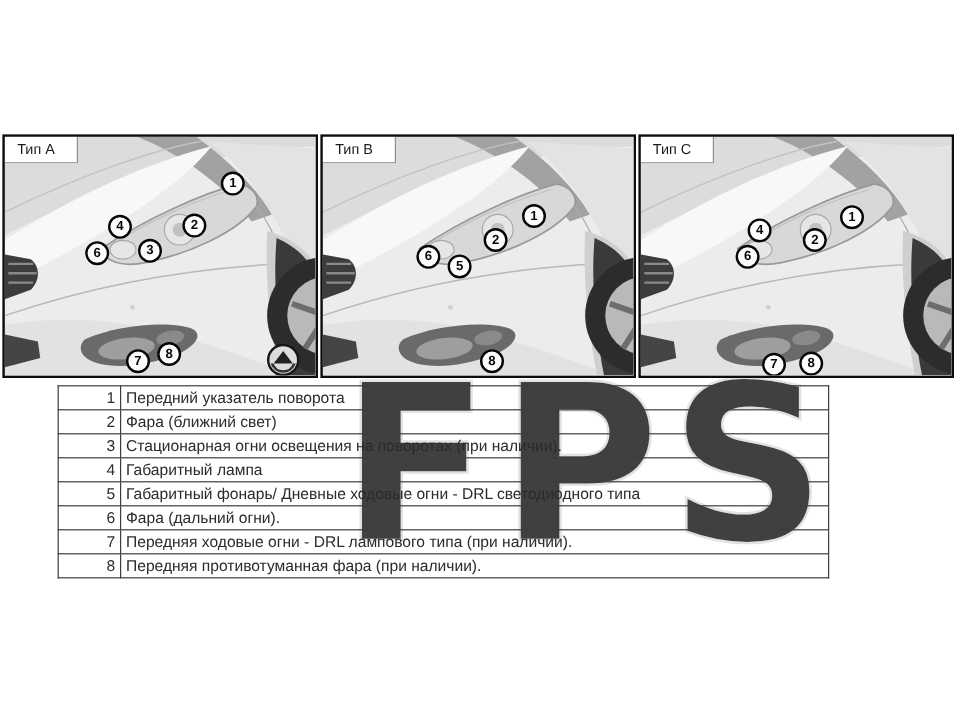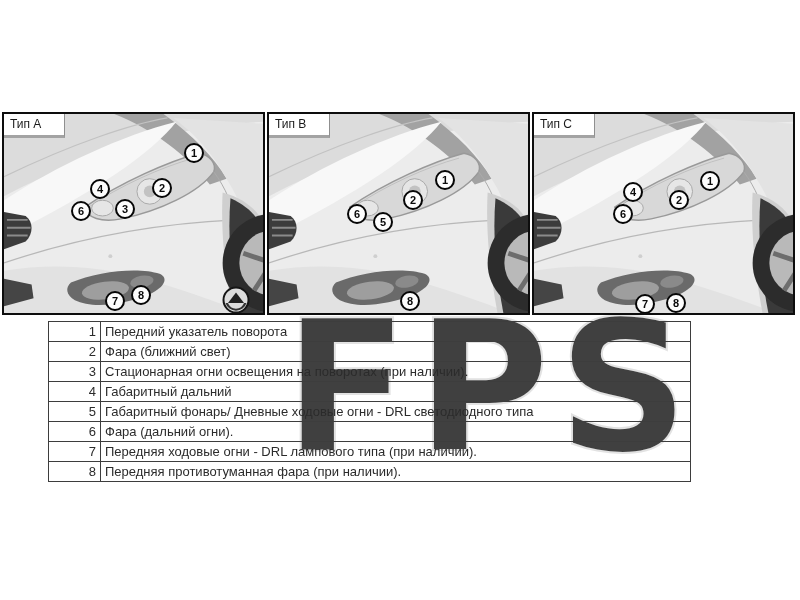--- a/index.html
+++ b/index.html
@@ -12,22 +12,22 @@
              font-size:182px;line-height:182px;letter-spacing:8px;
              color:#404040;-webkit-text-stroke:2px #e2e2e2;user-select:none;margin-left:12px;}
 
   
   .panel{position:absolute;top:112px;width:263px;height:203px;box-sizing:border-box;
          border:2px solid #0d0d0d;background:#ececec;overflow:hidden;z-index:2;}
   .panel .canvas,.panel .canvas svg{position:absolute;inset:0;width:100%;height:100%;display:block;}
   .panel-a{left:2px;}  .panel-b{left:267px;}  .panel-c{left:532px;}
 
   .type-label{position:absolute;top:0;left:0;z-index:4;background:#ffffff;
-              border-right:1px solid #8f8f8f;border-bottom:3px solid #a3a3a3;
-              font-size:12px;color:#1a1a1a;padding:3px 14px 4px 6px;min-width:40px;}
+              border-right:1px solid #8f8f8f;border-bottom:1px solid #a3a3a3;
+              font-size:12px;color:#1a1a1a;padding:3px 14px 4px 6px;min-width:40px;text-align:center;}
 
   .callout{position:absolute;z-index:4;width:20px;height:20px;box-sizing:border-box;
            border:2px solid #060606;border-radius:50%;background:#fdfdfd;
            font-size:11px;font-weight:bold;line-height:16px;text-align:center;color:#0a0a0a;}
 
   .badge{position:absolute;left:218px;top:172px;width:28px;height:28px;z-index:4;}
 
   
   .legend{position:absolute;left:48px;top:321px;width:643px;z-index:1;
           border-collapse:collapse;background:transparent;}
@@ -221,21 +221,21 @@
         <tr>
           <td class="num">2</td>
           <td class="txt">Фара (ближний свет)</td>
         </tr>
         <tr>
           <td class="num">3</td>
           <td class="txt">Стационарная огни освещения на поворотах (при наличии).</td>
         </tr>
         <tr>
           <td class="num">4</td>
-          <td class="txt">Габаритный дальний</td>
+          <td class="txt">Габаритный лампа</td>
         </tr>
         <tr>
           <td class="num">5</td>
           <td class="txt">Габаритный фонарь/ Дневные ходовые огни - DRL светодиодного типа</td>
         </tr>
         <tr>
           <td class="num">6</td>
           <td class="txt">Фара (дальний огни).</td>
         </tr>
         <tr>

